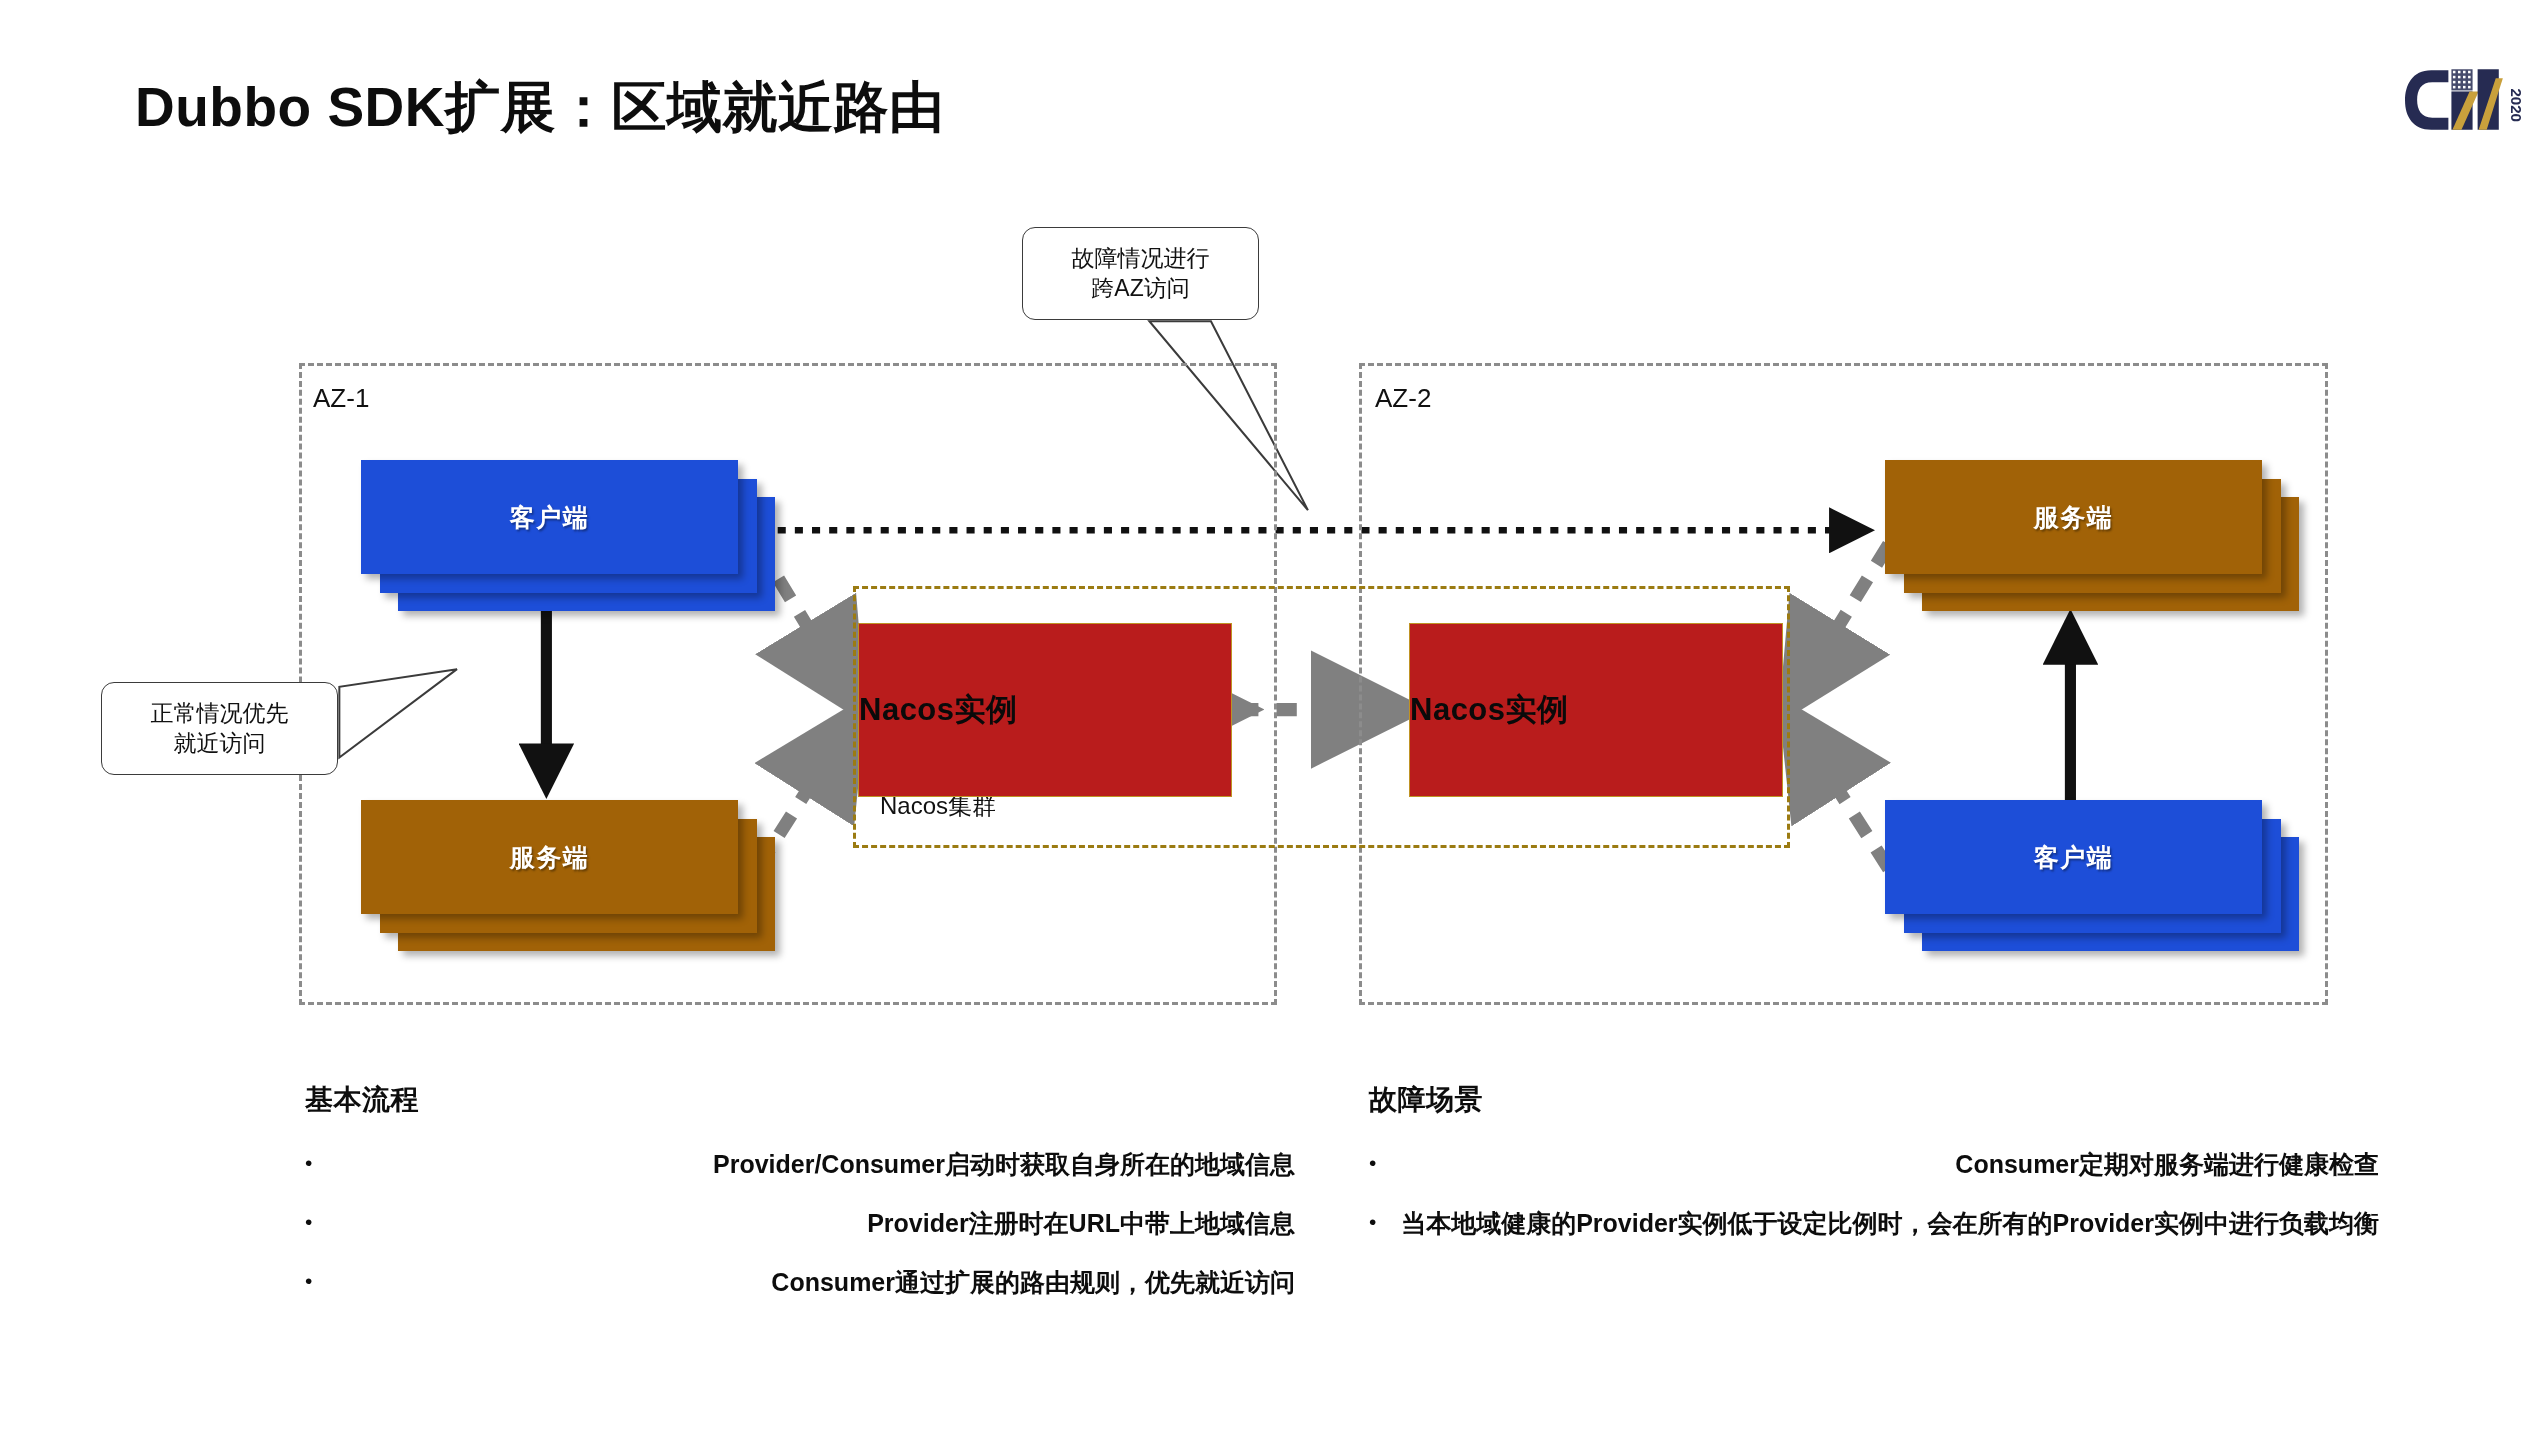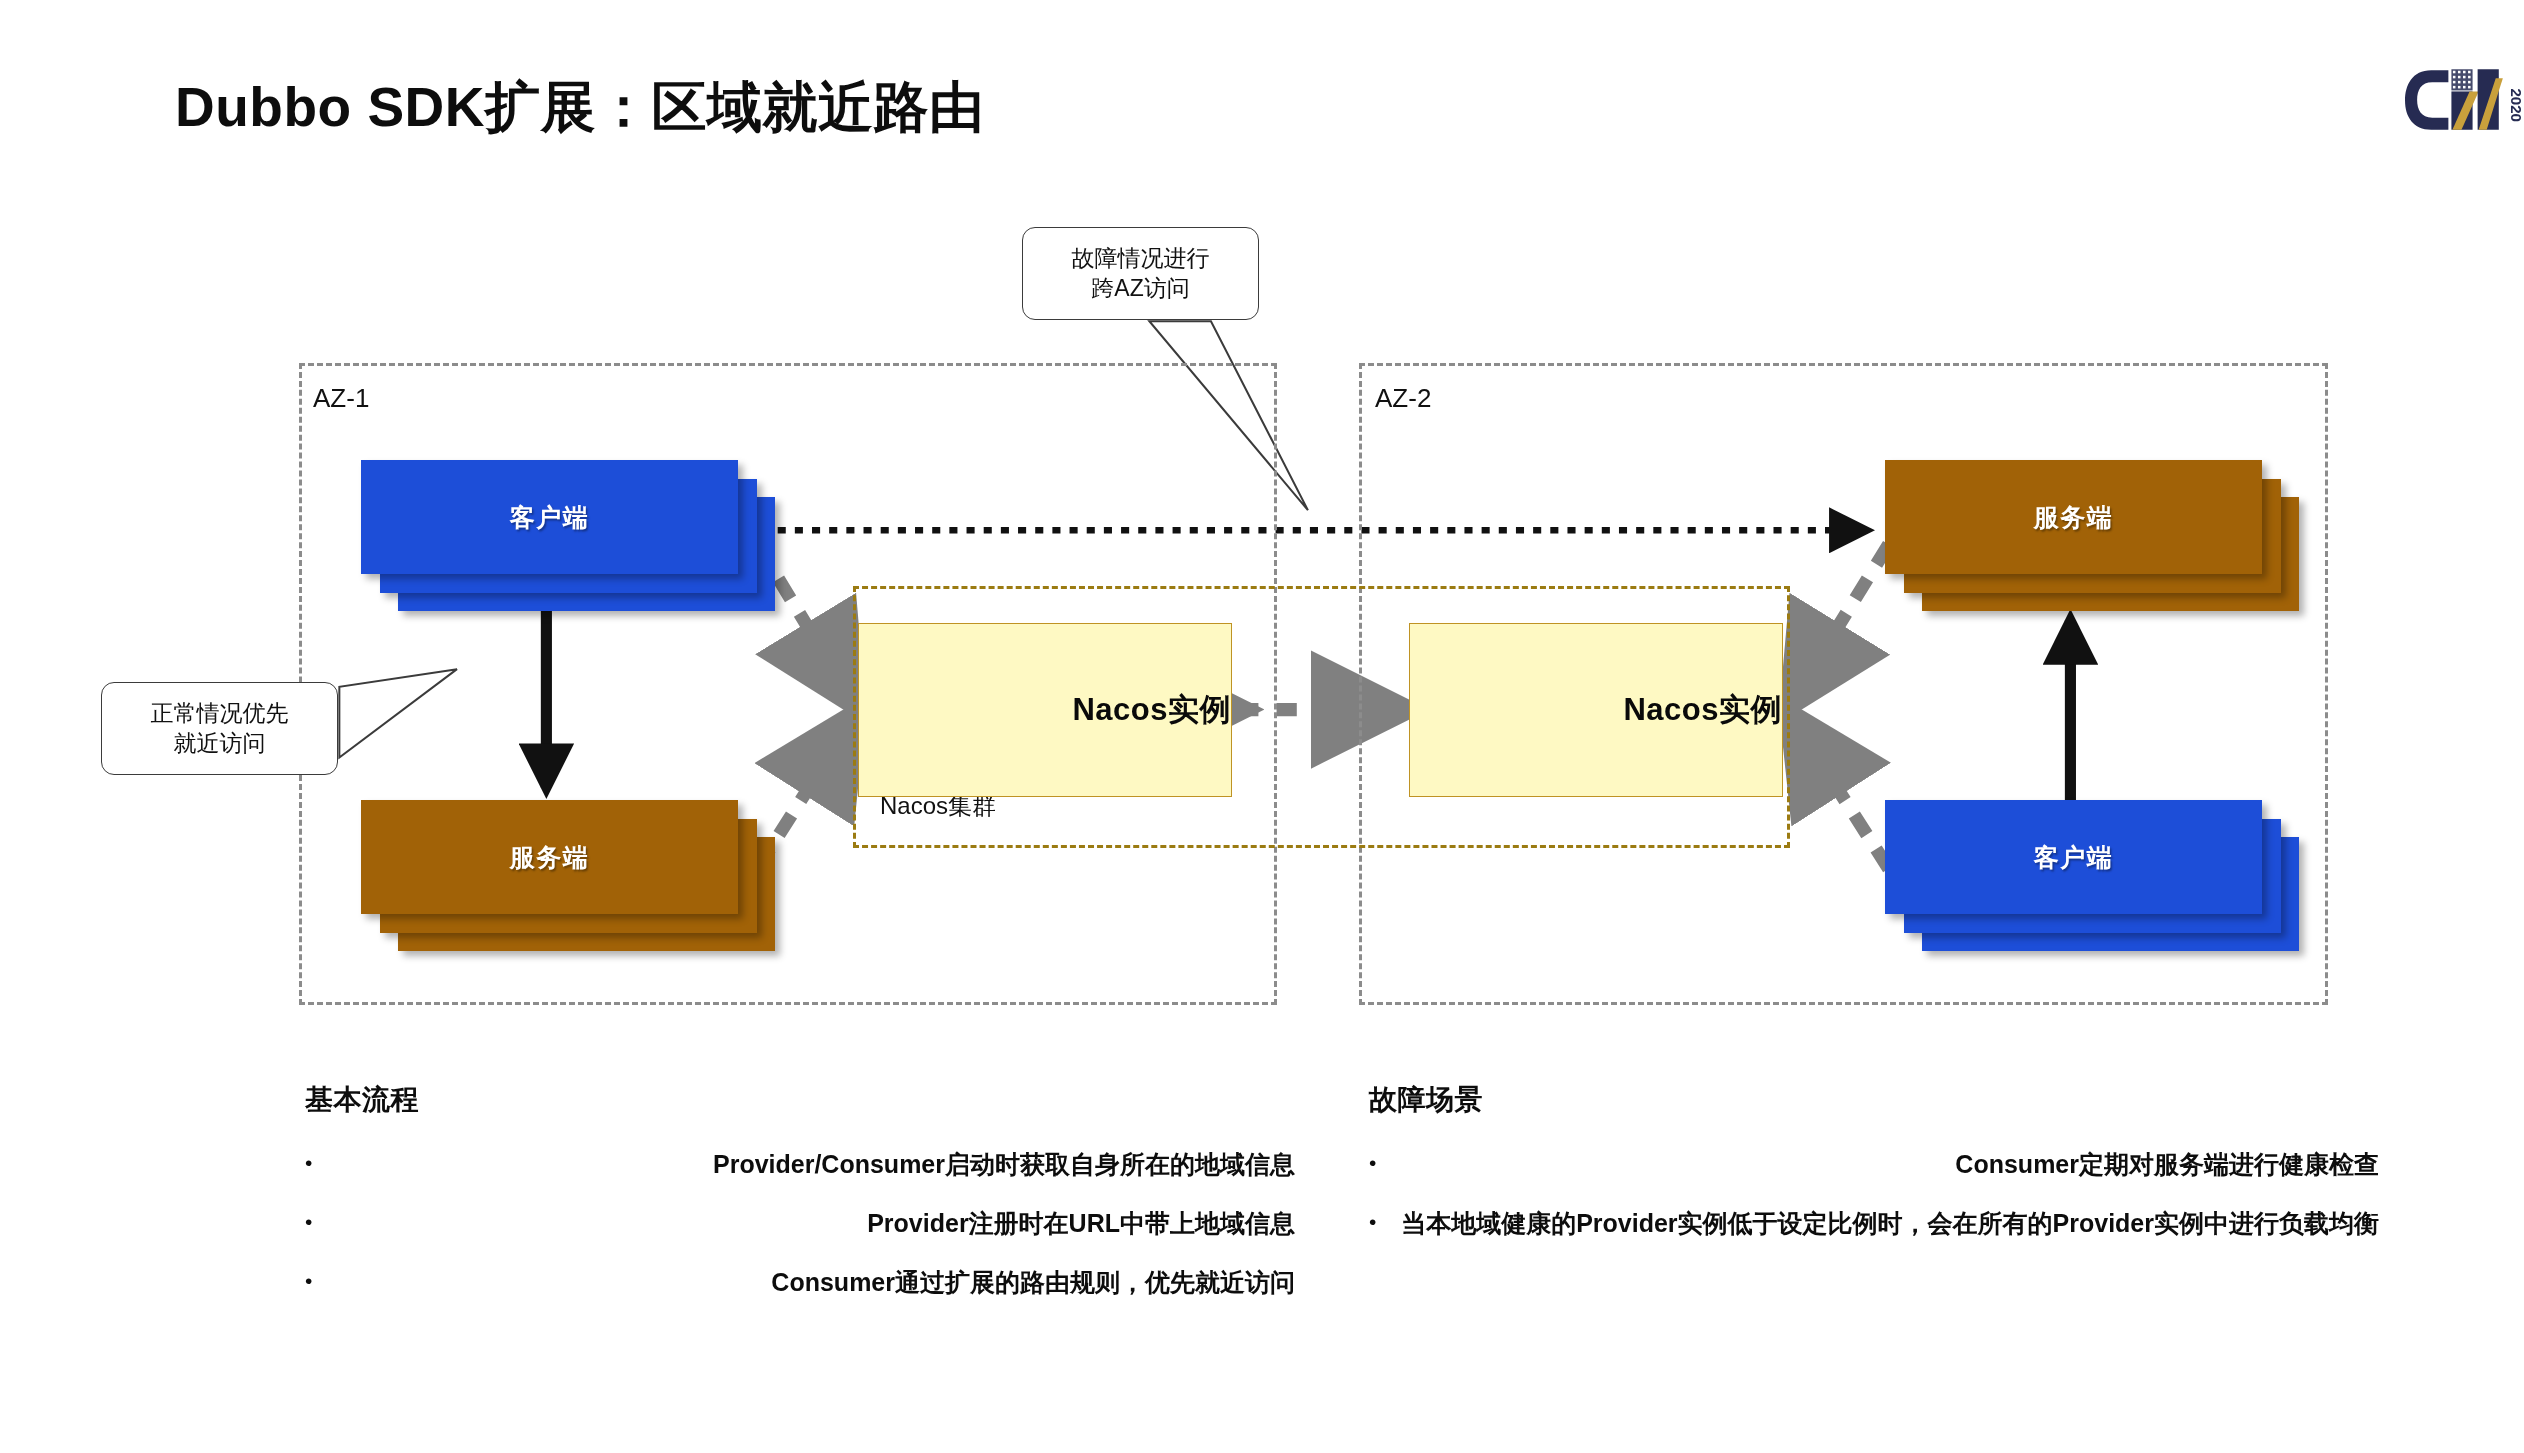--- a/index.html
+++ b/index.html
@@ -11,21 +11,21 @@
     position: relative;
     font-family: "Liberation Sans", "DejaVu Sans", sans-serif;
     overflow: hidden;
   }
   .slide { position: absolute; inset: 0; background: #fff; }
 
   
   .title {
     position: absolute; left: 135px; top: 71px;
     font-size: 55px; font-weight: bold; color: #0d0d0d;
-    letter-spacing: 0.5px; white-space: nowrap; margin-left: 40px;
+    letter-spacing: 0.5px; white-space: nowrap;
   }
   .logo {
     position: absolute; right: 62px; top: 61px;
     display: flex; align-items: center; gap: 9px;
   }
   .logo-mark { width: 121px; height: 76px; display:block; }
   .logo-txt { display: flex; flex-direction: column; justify-content: center; }
   .logo-cn {
     font-size: 31px; font-weight: bold; color: #262b52;
     letter-spacing: 2.5px; line-height: 1.05;
@@ -84,22 +84,22 @@
   
   #az1-client { left: 361px;  top: 460px;  width: 414px; height: 151px; }
   #az1-server { left: 361px;  top: 800px; width: 414px; height: 151px; }
   #az2-server { left: 1885px; top: 460px;  width: 414px; height: 151px; }
   #az2-client { left: 1885px; top: 800px; width: 414px; height: 151px; }
   .stack .layer { width: 377px; height: 114px; }
 
   
   .nacos-box {
     position: absolute; box-sizing: border-box;
-    background: #fef9c3; border: 1.5px solid #BF9324;
-    display: flex; align-items: center; justify-content: flex-end;
+    background: #b91c1c; border: 1.5px solid #BF9324;
+    display: flex; align-items: center; justify-content: flex-start;
   }
   #nacos-1 { left: 858px; top: 623px; width: 374px; height: 174px; }
   #nacos-2 { left: 1409px; top: 623px; width: 374px; height: 174px; }
   .nacos-label {
     font-size: 31px; font-weight: bold; color: #0a0a0a;
     letter-spacing: 0.5px; white-space: nowrap;
   }
 
   
   .callout {

